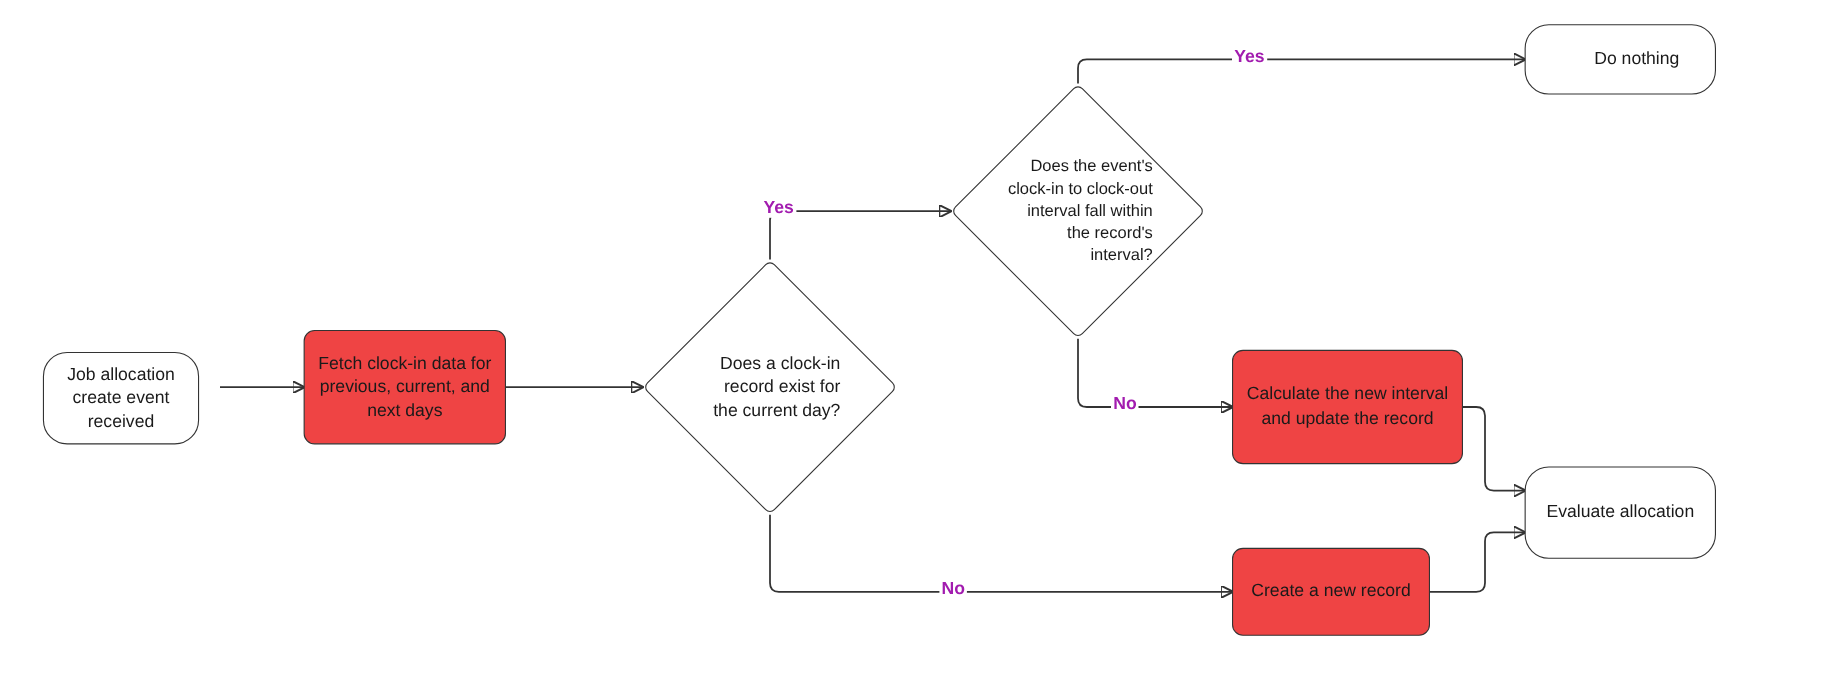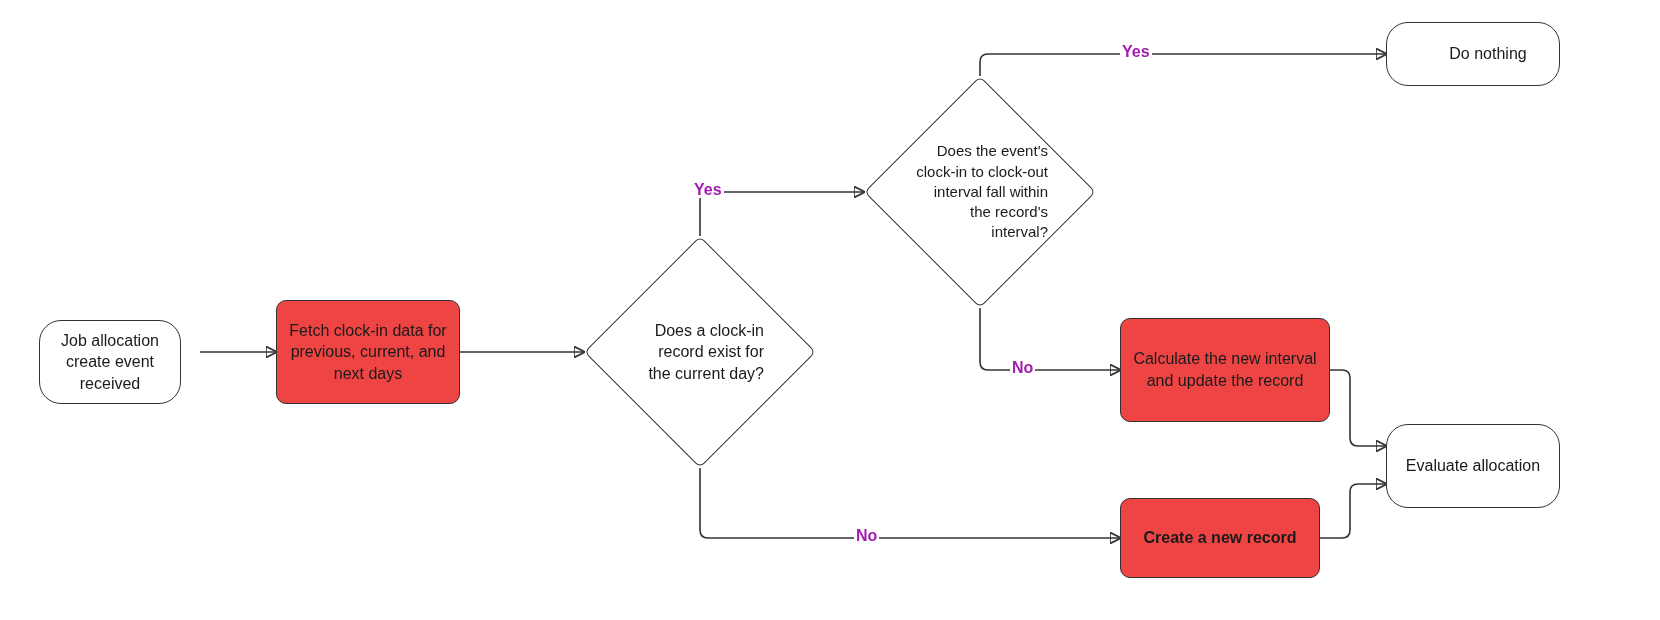--- a/index.html
+++ b/index.html
@@ -136,21 +136,21 @@
   </div>
 
   <div class="node terminator" style="left:1386px; top:22px; width:174px; height:64px;padding-left:40px;">
     <span>Do nothing</span>
   </div>
 
   <div class="node process" style="left:1120px; top:318px; width:210px; height:104px;">
     <span>Calculate the new interval and update the record</span>
   </div>
 
-  <div class="node process" style="left:1120px; top:498px; width:200px; height:80px;font-weight:bold;">
+  <div class="node process" style="left:1120px; top:498px; width:180px; height:80px;">
     <span>Create a new record</span>
   </div>
 
   <div class="node terminator" style="left:1386px; top:424px; width:174px; height:84px;">
     <span>Evaluate allocation</span>
   </div>
 
 </div>
 
 </body></html>

